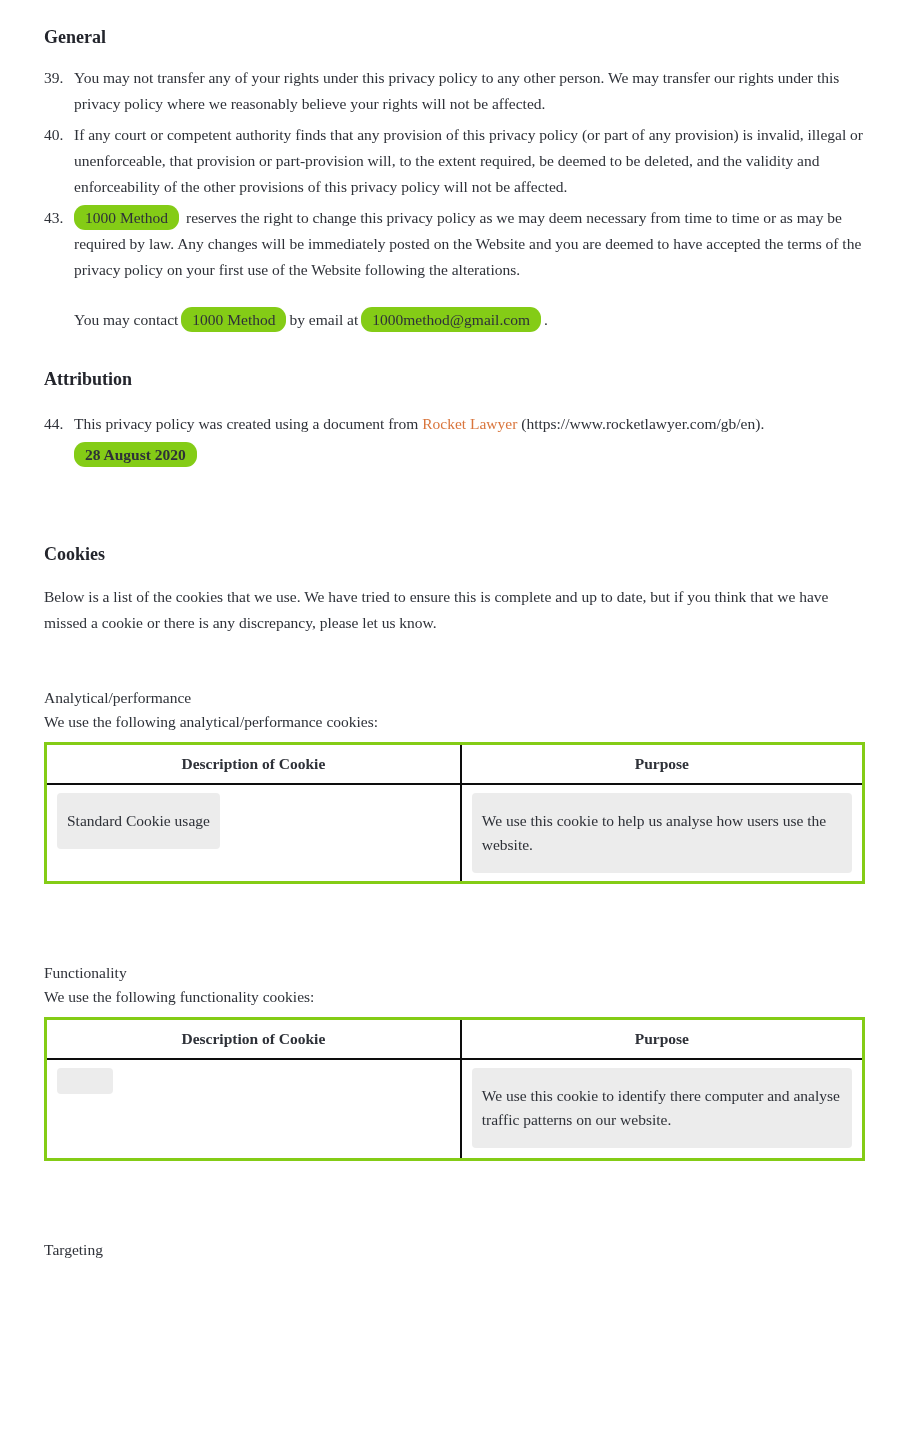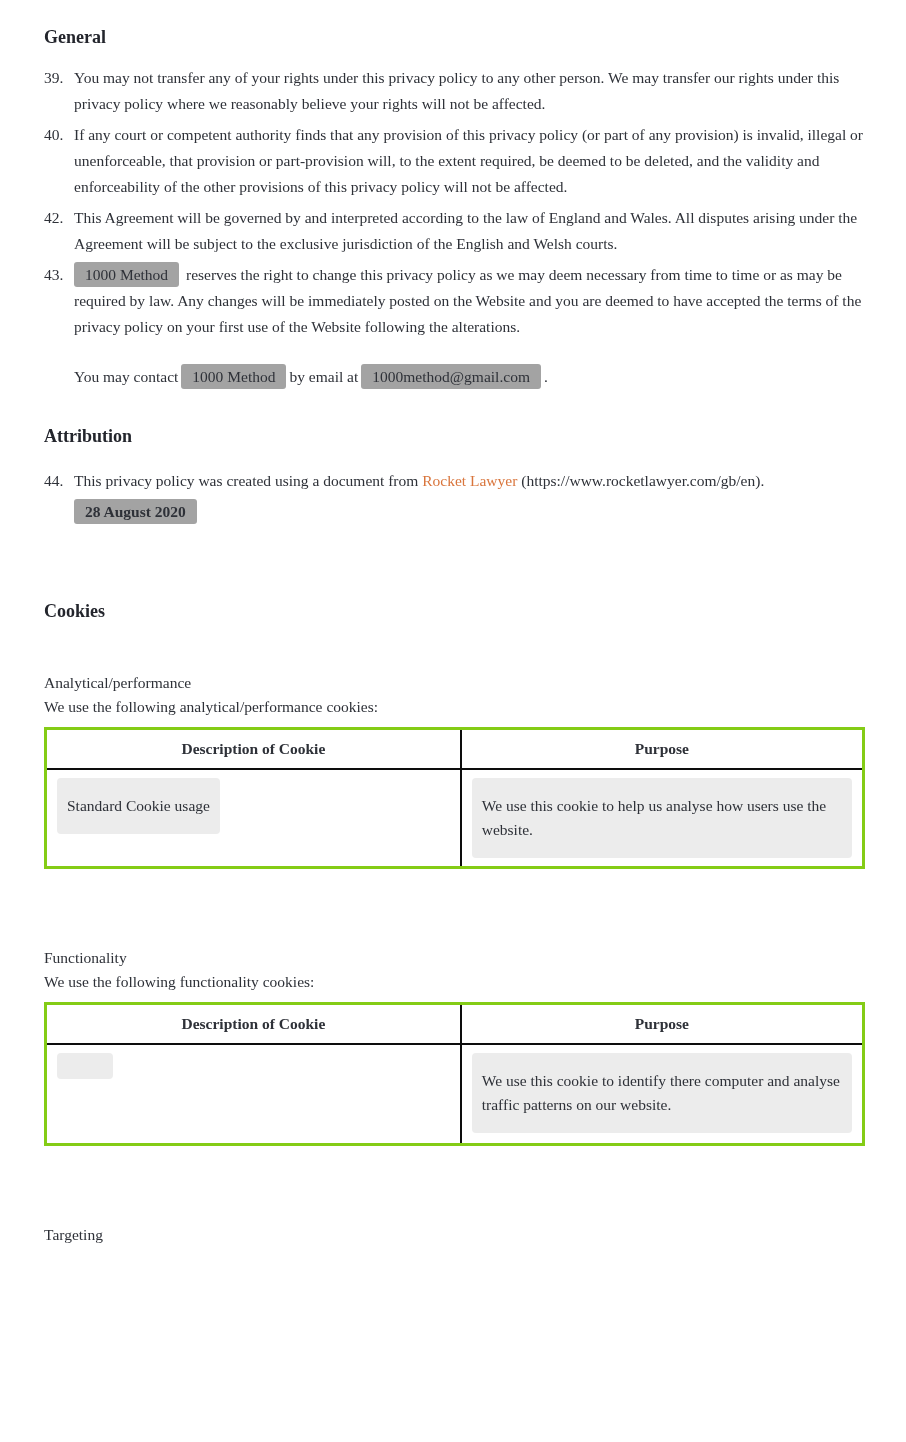--- a/index.html
+++ b/index.html
@@ -35,22 +35,22 @@
   }
   .inum {
     width: 30px;
     flex-shrink: 0;
   }
   .itext {
     flex: 1;
   }
   .badge {
     display: inline-block;
-    background: #a3a3a3;
-    border-radius: 3px;
+    background: #84cc16;
+    border-radius: 11px;
     padding: 1px 11px;
     line-height: 23px;
     margin: 0 3px;
   }
   .badge-bold { font-weight: bold; }
   .contact-line {
     margin: 24px 0 0 30px;
   }
   .date-line {
     margin-top: 5px;
@@ -117,24 +117,20 @@
     <h2 class="h-general">General</h2>
 
     <div class="item">
       <div class="inum">39.</div>
       <div class="itext">You may not transfer any of your rights under this privacy policy to any other person. We may transfer our rights under this privacy policy where we reasonably believe your rights will not be affected.</div>
     </div>
     <div class="item">
       <div class="inum">40.</div>
       <div class="itext">If any court or competent authority finds that any provision of this privacy policy (or part of any provision) is invalid, illegal or unenforceable, that provision or part-provision will, to the extent required, be deemed to be deleted, and the validity and enforceability of the other provisions of this privacy policy will not be affected.</div>
     </div>
-    <div class="item">
-      <div class="inum">42.</div>
-      <div class="itext">This Agreement will be governed by and interpreted according to the law of England and Wales. All disputes arising under the Agreement will be subject to the exclusive jurisdiction of the English and Welsh courts.</div>
-    </div>
   </section>
 
   <section>
 
     <div class="item">
       <div class="inum">43.</div>
       <div class="itext"><span class="badge" style="margin-left:0;">1000 Method</span> <span>reserves the right to change this privacy policy as we may deem necessary from time to time or as may be required by law. Any changes will be immediately posted on the Website and you are deemed to have accepted the terms of the privacy policy on your first use of the Website following the alterations.</span></div>
     </div>
 
     <p class="contact-line"><span>You may contact</span><span class="badge">1000 Method</span><span>by email at</span><span class="badge">1000method@gmail.com</span><span>.</span></p>
@@ -149,20 +145,21 @@
         <span>This privacy policy was created using a document from</span>
         <a class="doc-link">Rocket Lawyer</a>
         <span>(https://www.rocketlawyer.com/gb/en).</span>
         <div class="date-line"><span class="badge badge-bold" style="margin-left:0;">28 August 2020</span></div>
       </div>
     </div>
   </section>
 
   <section>
     <h2 class="h-cookies">Cookies</h2>
+    <p class="intro-para">Below is a list of the cookies that we use. We have tried to ensure this is complete and up to date, but if you think that we have missed a cookie or there is any discrepancy, please let us know.</p>
 
     <div class="cookie-group-first">
       <p class="group-label">Analytical/performance</p>
       <p class="group-lead">We use the following analytical/performance cookies:</p>
       <table class="cookie-table">
         <thead>
           <tr>
             <th class="col-desc">Description of Cookie</th>
             <th class="col-purp">Purpose</th>
           </tr>

